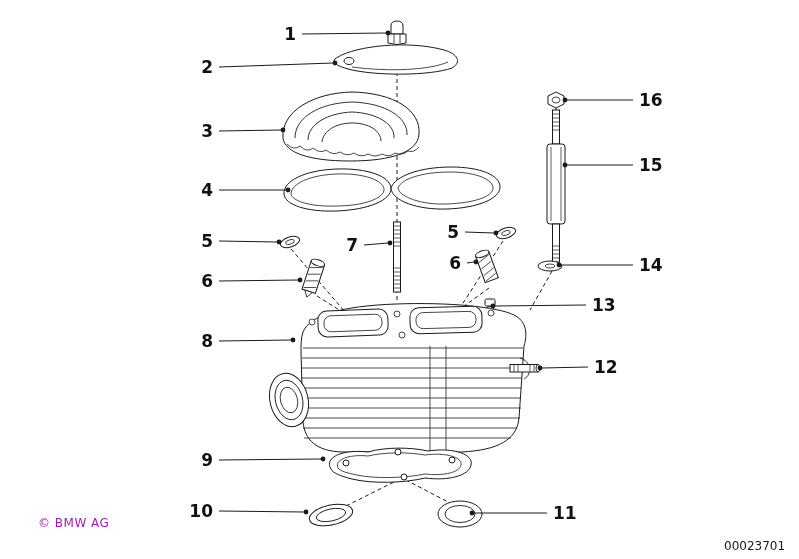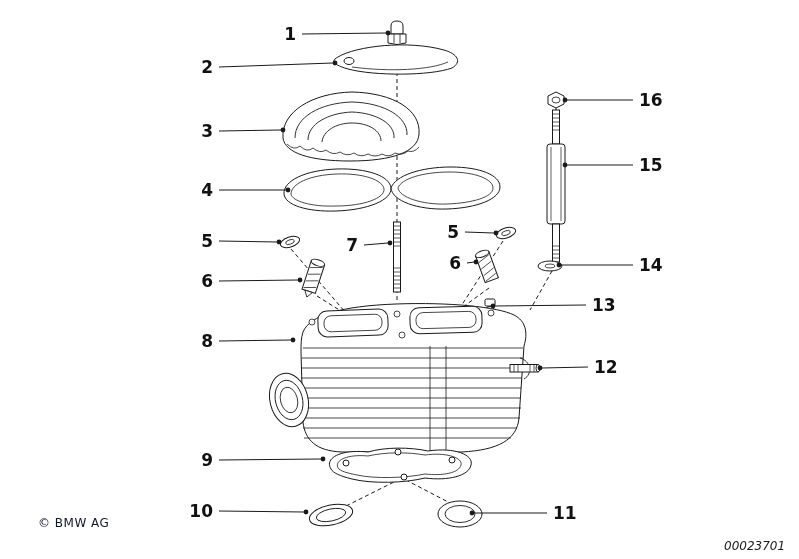--- a/index.html
+++ b/index.html
@@ -6,25 +6,25 @@
   .stage{
     position:relative;
     width:799px;height:559px;
     background:#ffffff;
     font-family:"DejaVu Sans","Liberation Sans",sans-serif;
     overflow:hidden;
   }
   .stage svg{position:absolute;left:0;top:0;}
   .copyright{
     position:absolute;left:38px;top:516px;
-    font-size:12px;color:#0f172a;letter-spacing:.5px;
+    font-size:12px;color:#a21caf;letter-spacing:.5px;
   }
   .doc-number{
     position:absolute;left:724px;top:539px;
-    font-size:12px;color:#1a1a1a;font-style:italic;
+    font-size:12px;color:#1a1a1a;
   }
 </style>
 </head>
 <body>
 
 <div class="stage">
 
   <svg width="799" height="559" viewBox="0 0 799 559">
 
     <g stroke="#1a1a1a" stroke-width="1" stroke-dasharray="4 3" fill="none">

